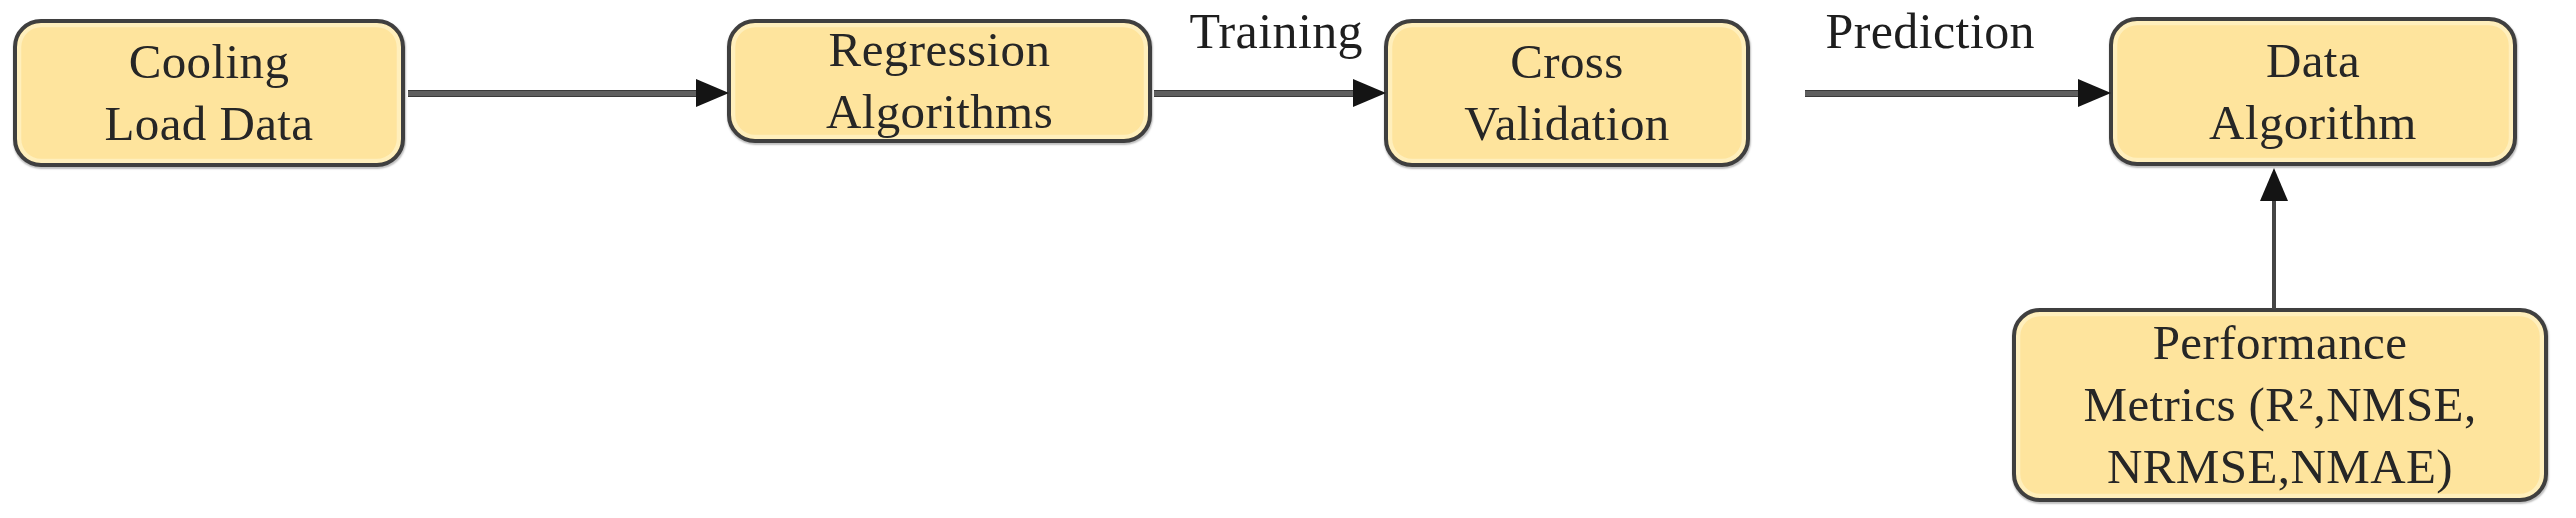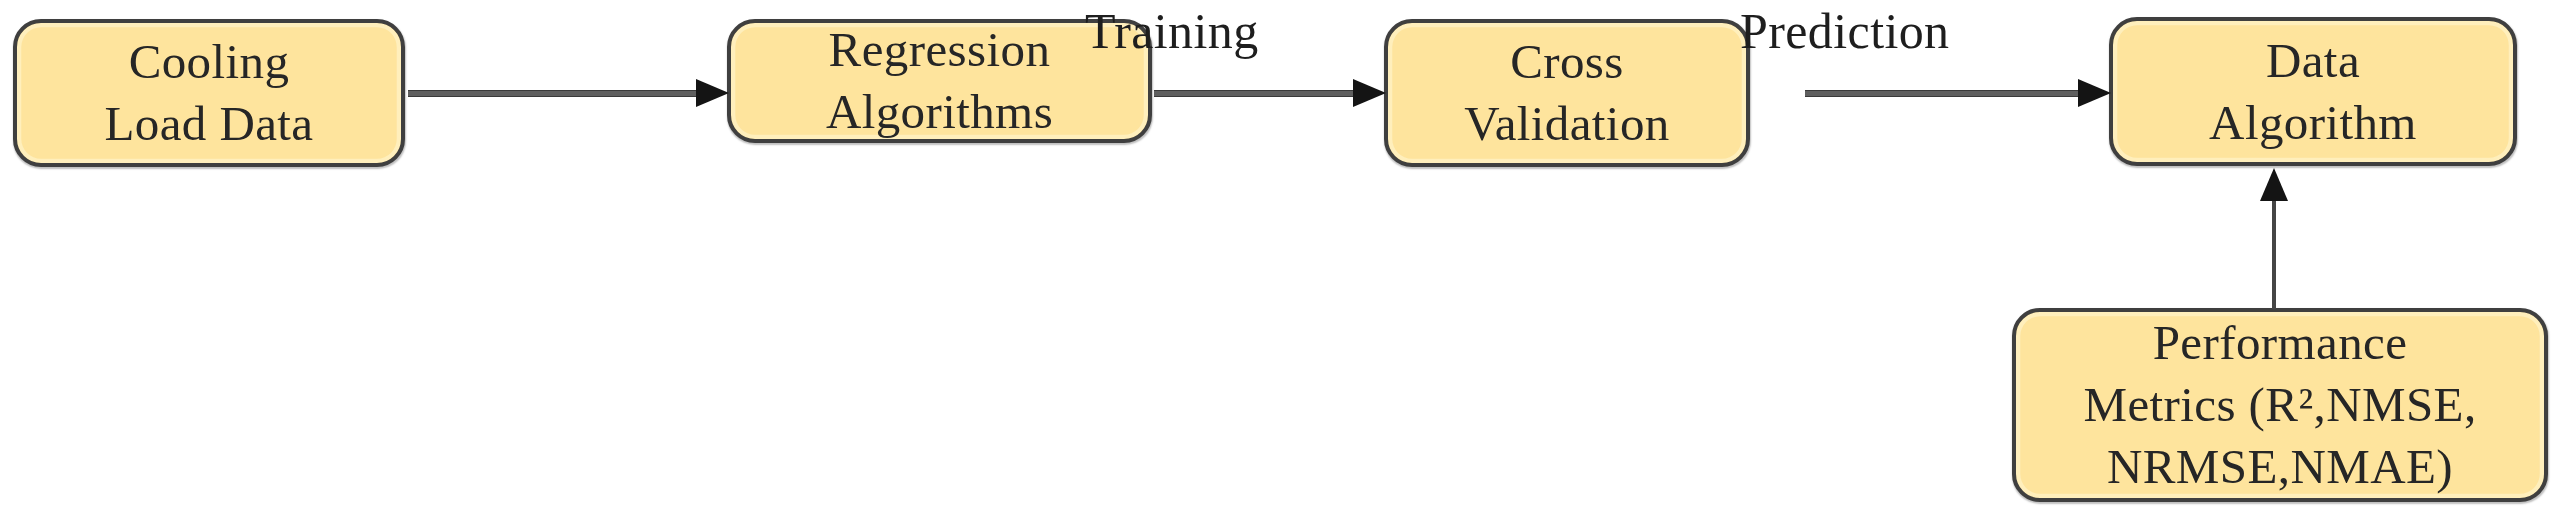--- a/index.html
+++ b/index.html
@@ -43,21 +43,21 @@
   .head-up{
     position:absolute;width:0;height:0;
     border-left:14px solid transparent;
     border-right:14px solid transparent;
     border-bottom:33px solid #141414;
   }
   .arrow-label{
     position:absolute;
     font-size:50px;
     color:#1e1e1e;
-    text-align:left;
+    text-align:right;
     letter-spacing:0.4px;
   }
   
   .n0{left:13px;  top:19px;  width:392px; height:148px;}
   .n1{left:727px; top:19px;  width:425px; height:124px;}
   .n2{left:1384px;top:19px;  width:366px; height:148px;}
   .n3{left:2109px;top:17.4px;  width:408px; height:149px;}
   .n4{left:2012px;top:308px; width:536px; height:194px;}
   
   .a0-line{left:408px; top:90px;width:292px;}

